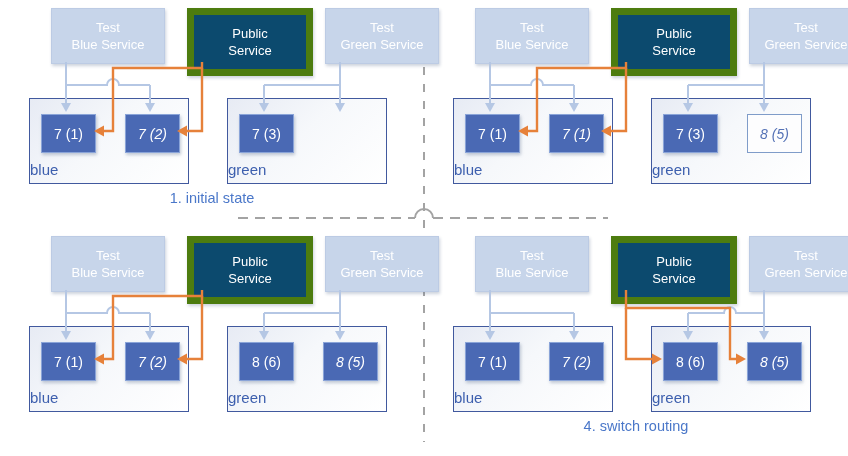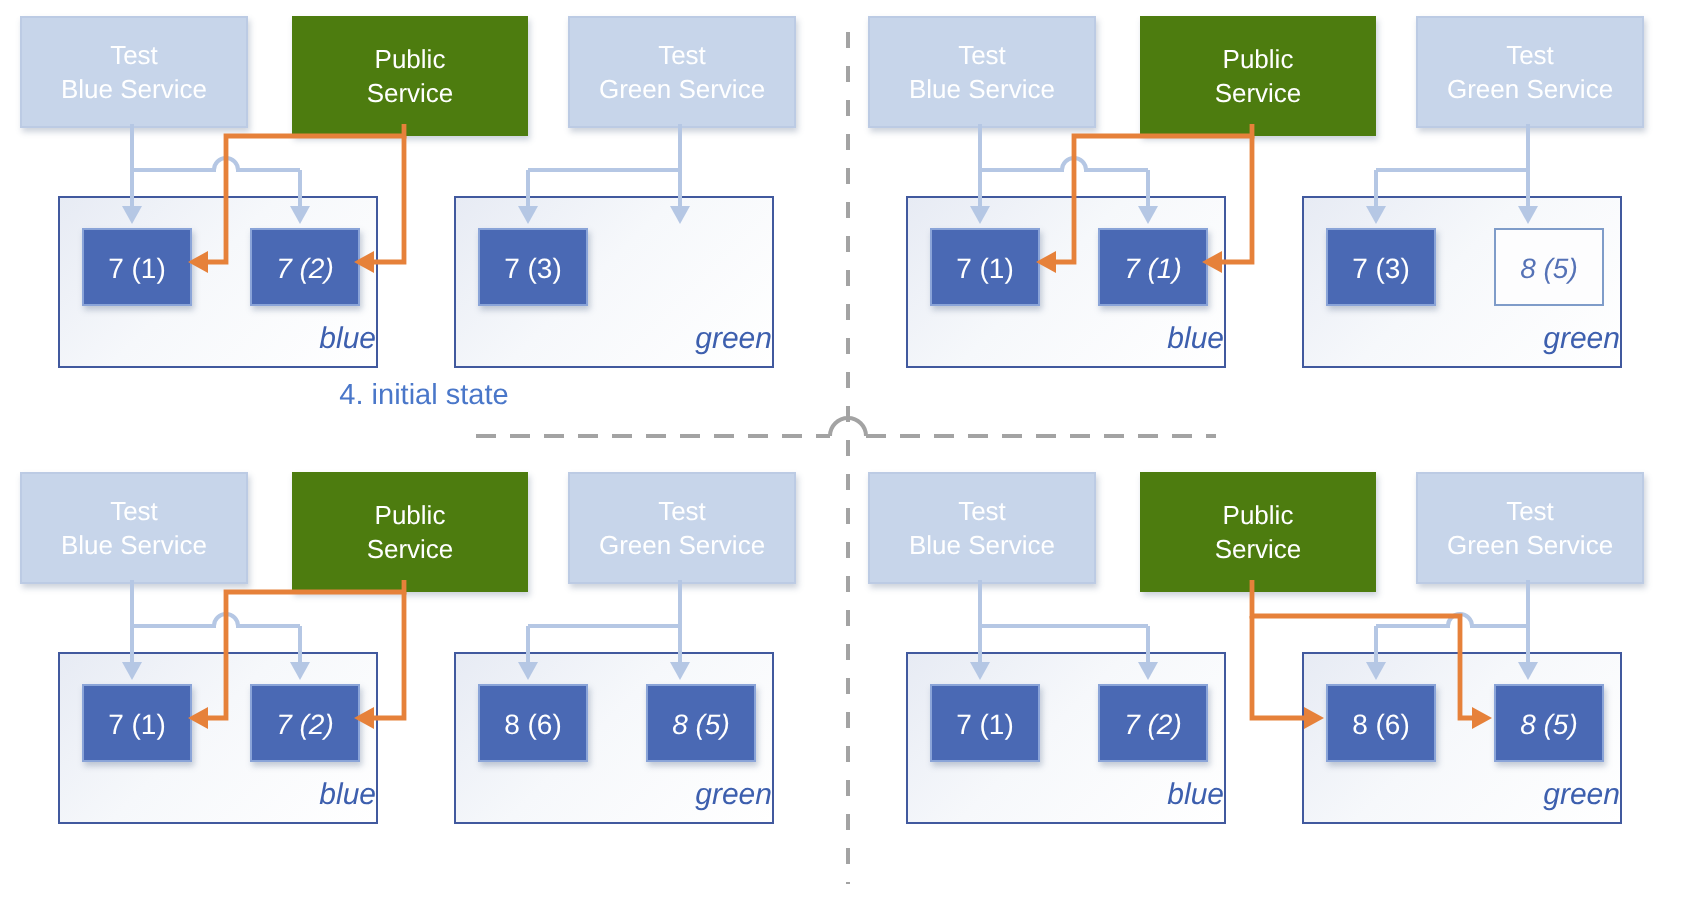--- a/index.html
+++ b/index.html
@@ -3,34 +3,34 @@
 <meta charset="utf-8">
 <style>
   html,body{margin:0;padding:0;background:#ffffff;}
   #stage{position:relative;width:848px;height:456px;background:#fff;overflow:hidden;
          font-family:"Liberation Sans",sans-serif;}
   .quadrant{position:absolute;width:424px;height:228px;}
   .wires{position:absolute;left:0;top:0;z-index:3;pointer-events:none;}
   .svc{position:absolute;top:8px;width:112px;height:54px;z-index:2;
        display:flex;flex-direction:column;align-items:center;justify-content:center;
        color:#ffffff;font-size:13px;line-height:1.32;text-align:center;
-       box-shadow:1px 2px 3px rgba(90,110,140,.30);}
+       box-shadow:1px 2px 3px rgba(90,110,140,.30);margin-left:41px;}
   .svc.test{background:#c7d5ea;border:1px solid #bccbe4;}
-  .svc.public{background:#4d7c0f;border:3px solid #4d7c0f;}
+  .svc.public{background:#0c4a6e;border:7px solid #4d7c0f;}
   .env{position:absolute;top:98px;width:158px;height:84px;z-index:1;
        border:1.5px solid #41599e;
        background:linear-gradient(135deg,#e7ebf4 0%,#f6f8fb 45%,#ffffff 100%);}
   .vbox{position:absolute;top:15px;width:53px;height:37px;z-index:2;
         background:#4a69b4;border:1px solid #8aa4d8;color:#ffffff;
         display:flex;align-items:center;justify-content:center;font-size:14px;
         box-shadow:1px 2px 3px rgba(90,110,140,.35);}
   .vbox.outline{background:#fdfdfe;color:#5572b6;border:1.5px solid #7f9cc9;box-shadow:none;}
   .vbox.pos1{left:11px;} .vbox.pos2{left:95px;font-style:italic;}
-  .env-label{position:absolute;left:0;right:0;bottom:5px;text-align:right;
-             color:#3d5fae;font-size:15px;font-style:italic;}
+  .env-label{position:absolute;left:0;right:0;bottom:5px;text-align:left;
+             color:#3d5fae;font-size:15px;}
   .caption{position:absolute;left:0;right:0;top:190px;text-align:center;
            color:#4a77c9;font-size:14.5px;}
   .dividers{position:absolute;left:0;top:0;z-index:0;}
 </style>
 </head>
 <body>
 
 <div id="stage">
 
   <svg class="dividers" width="848" height="456">
@@ -79,21 +79,21 @@
     </div>
     <div class="env" style="left:29px">
       <div class="vbox pos1">7 (1)</div>
       <div class="vbox pos2">7 (2)</div>
       <div class="env-label">blue</div>
     </div>
     <div class="env" style="left:227px">
       <div class="vbox pos1">7 (3)</div>
       <div class="env-label">green</div>
     </div>
-    <div class="caption">4. initial state</div>
+    <div class="caption">1. initial state</div>
   </div>
 
   <div class="quadrant" style="left:424px;top:0">
     <svg class="wires" width="424" height="228">
       <g stroke="#b5c7e4" stroke-width="2" fill="none">
         <path d="M66 62 V104"></path>
           <path d="M66 85 H107 A6 6 0 0 1 119 85 H150"></path>
           <path d="M150 85 V104"></path>
         <path d="M340 62 V85"></path>
           <path d="M264 85 H340"></path>
@@ -230,15 +230,16 @@
     <div class="env" style="left:29px">
       <div class="vbox pos1">7 (1)</div>
       <div class="vbox pos2">7 (2)</div>
       <div class="env-label">blue</div>
     </div>
     <div class="env" style="left:227px">
       <div class="vbox pos1">8 (6)</div>
       <div class="vbox pos2">8 (5)</div>
       <div class="env-label">green</div>
     </div>
+    <div class="caption">4. switch routing</div>
   </div>
 
 </div>
 
 </body></html>

